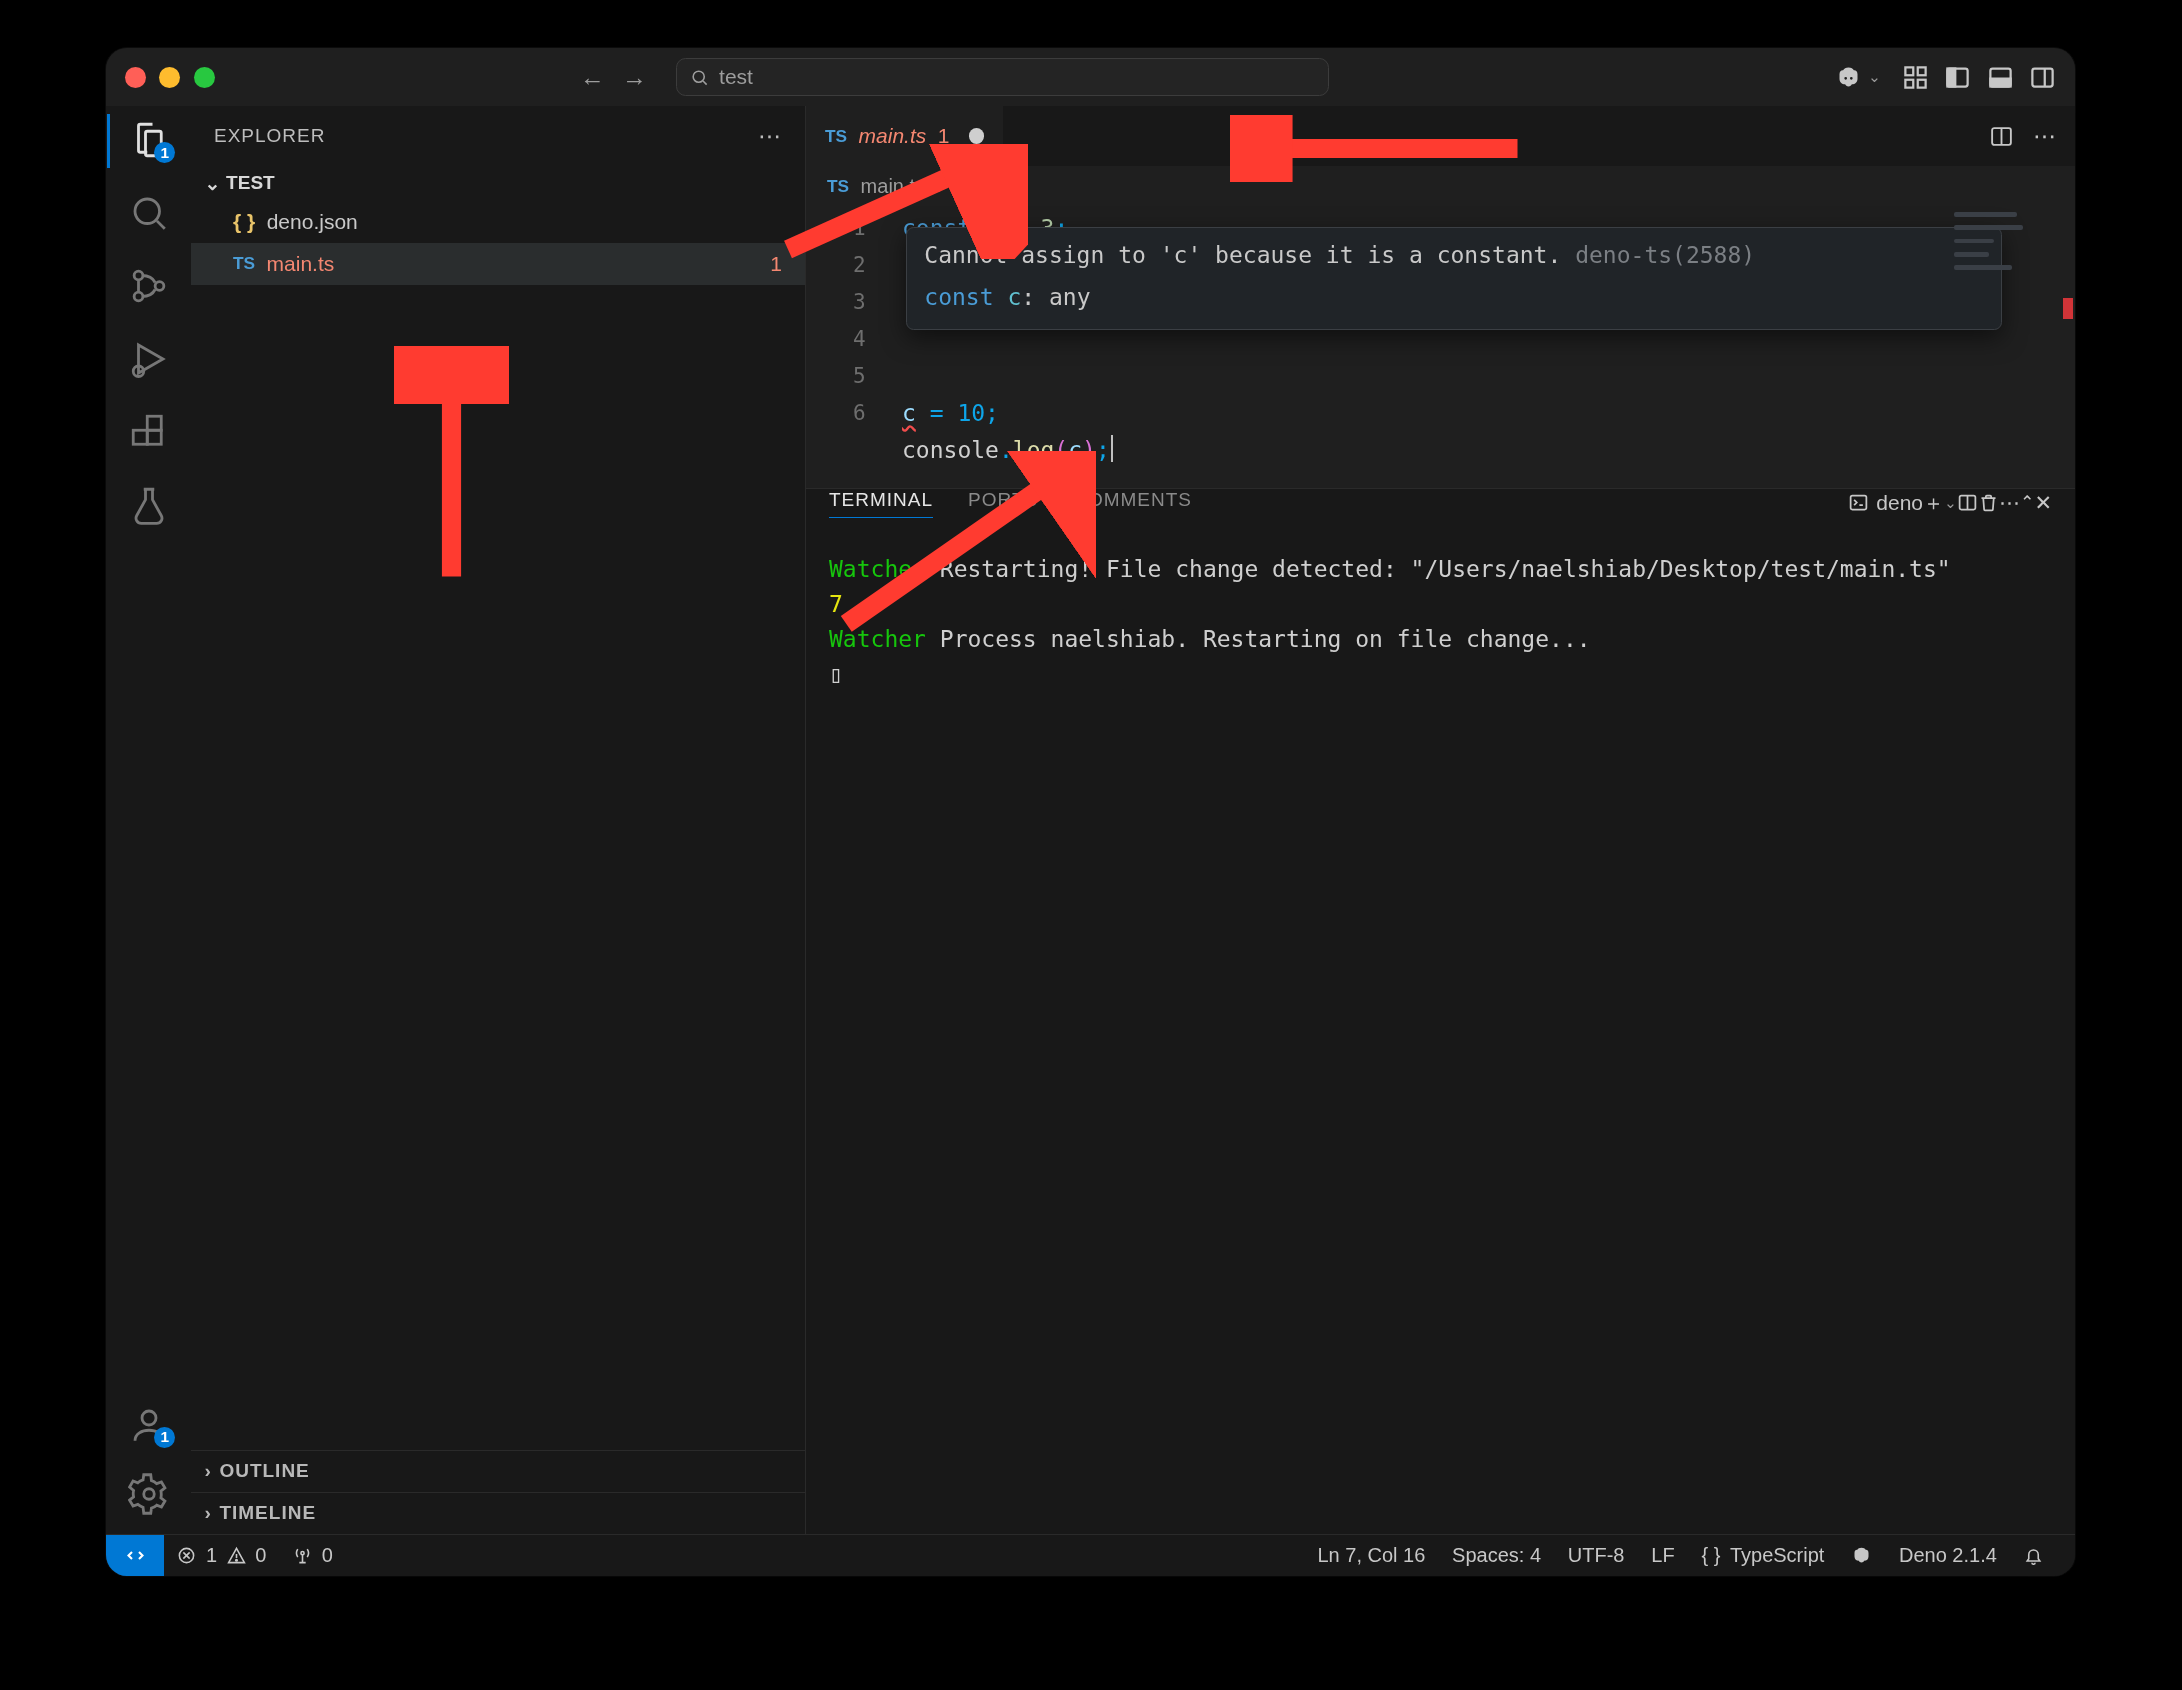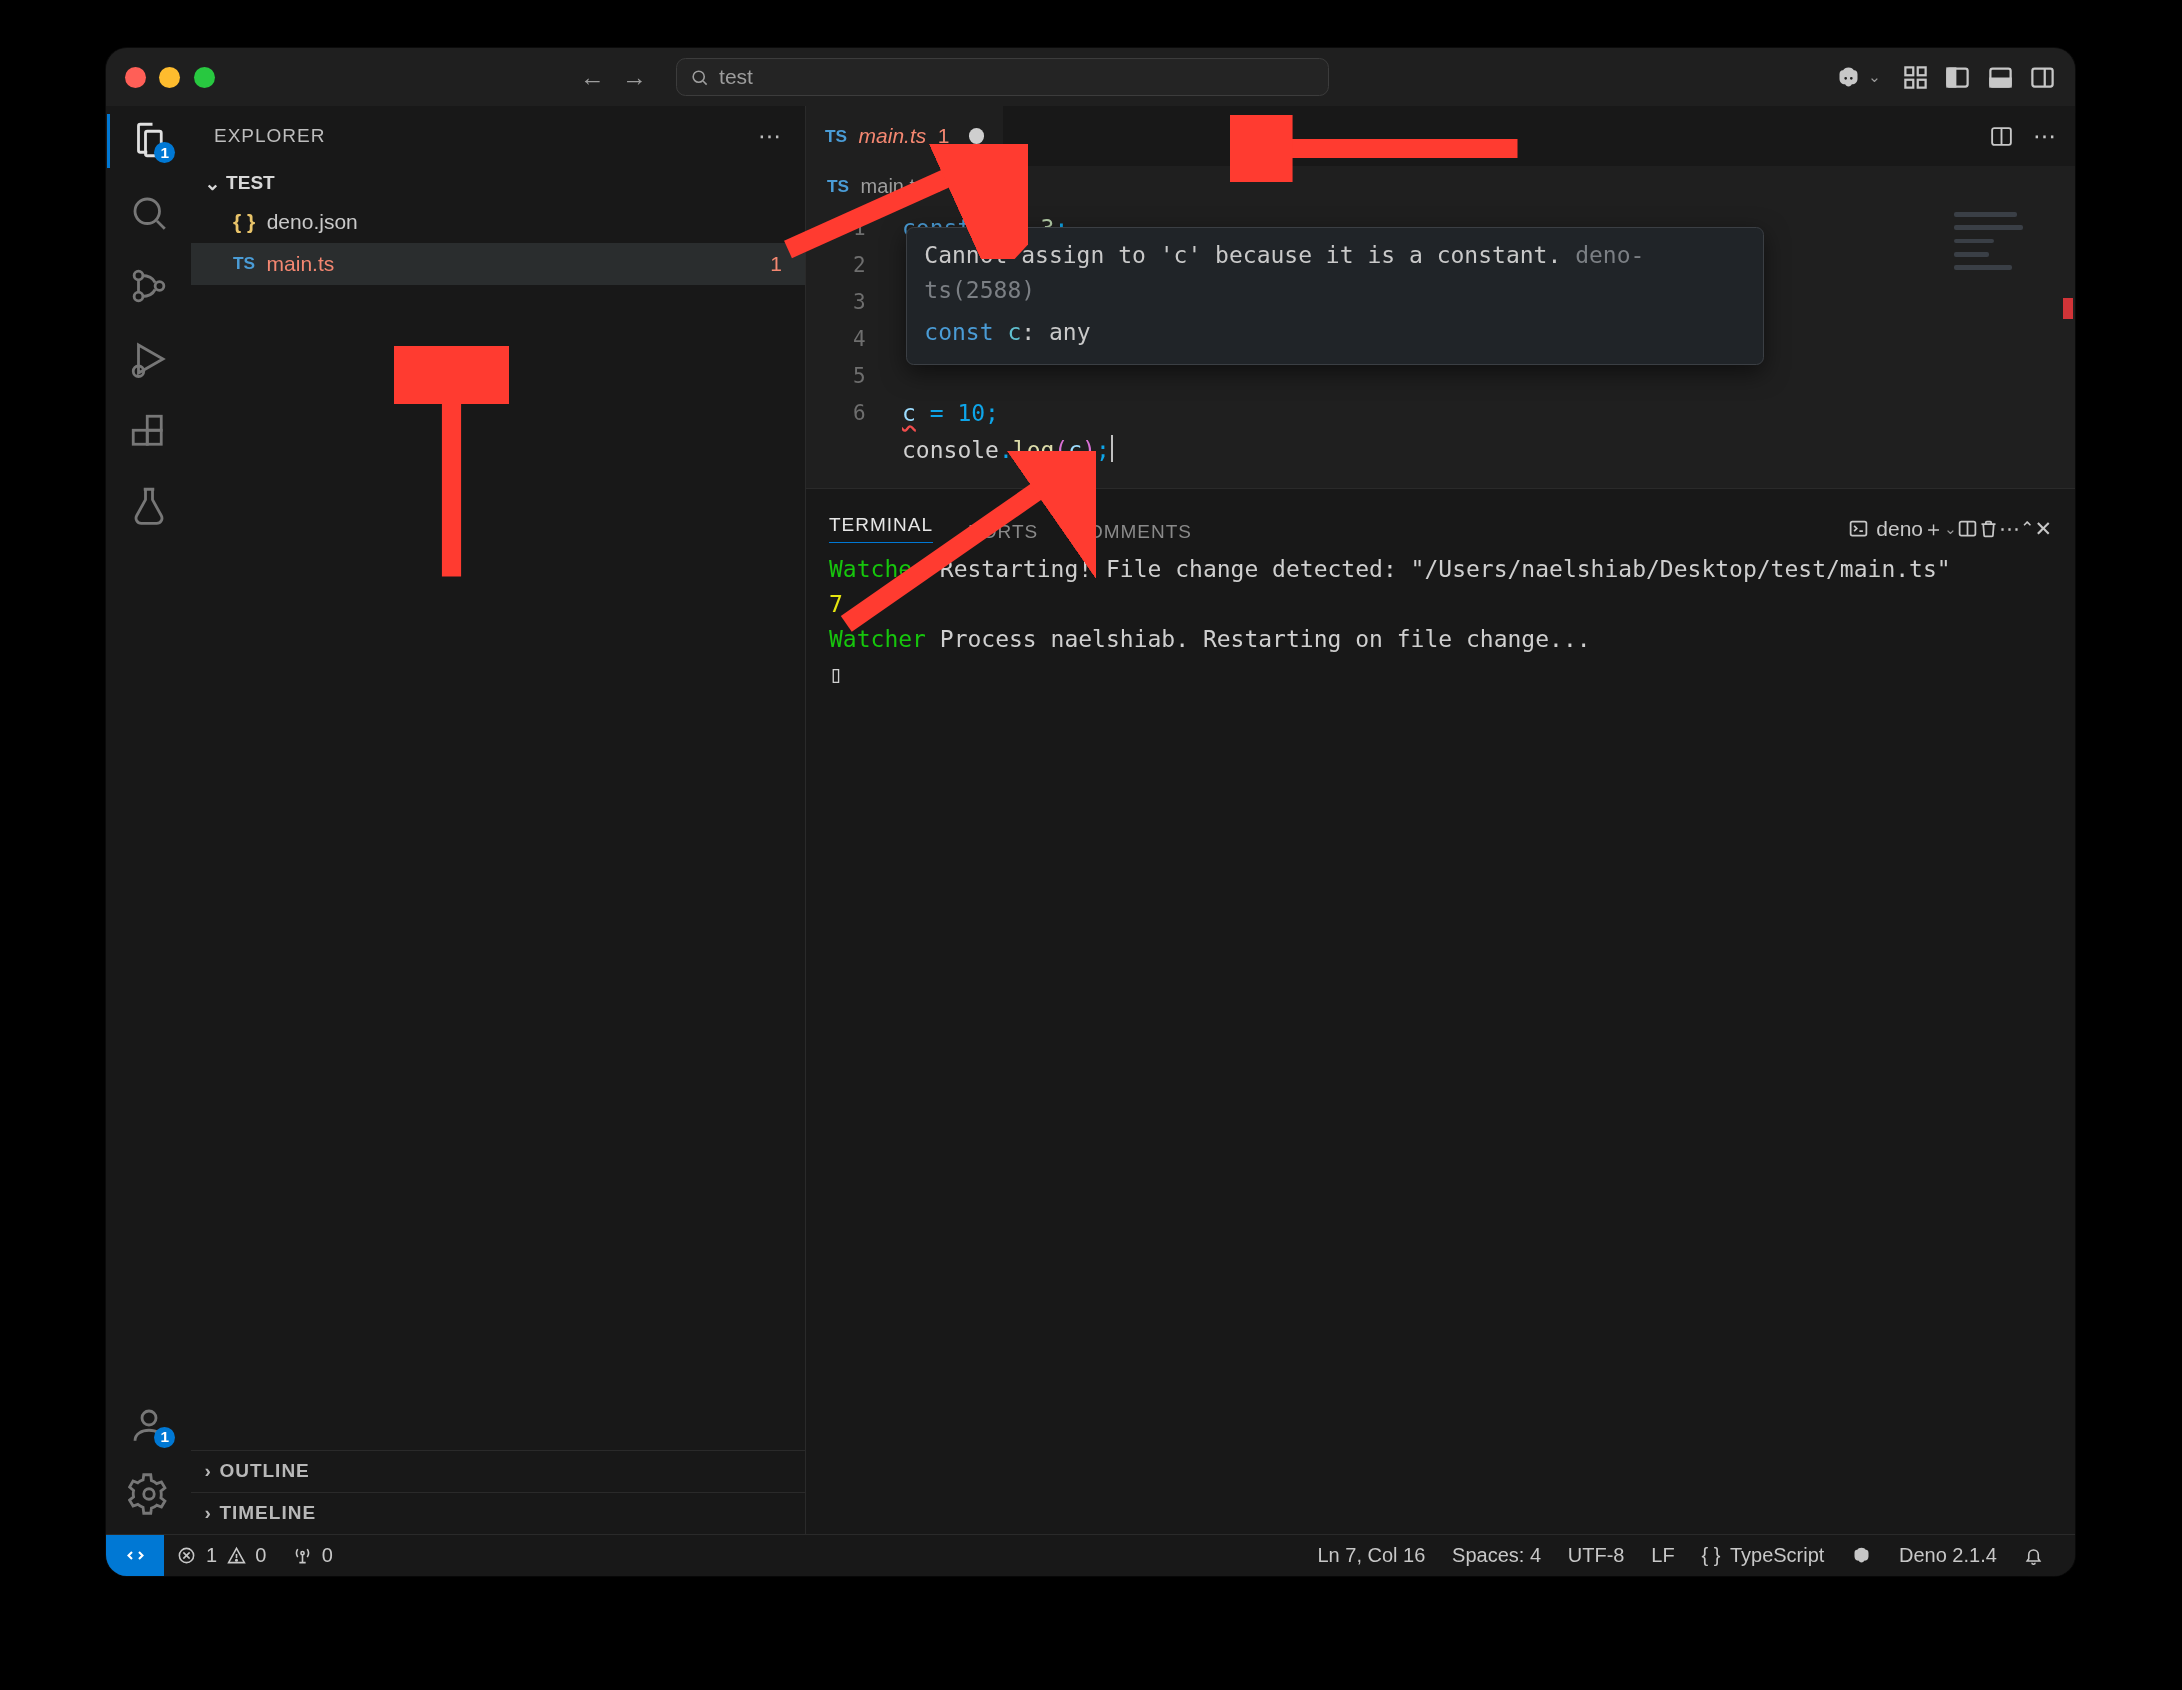--- a/index.html
+++ b/index.html
@@ -158,21 +158,21 @@
   .num { color:#b5cea8; }
   .fn { color:#d0d0d0; }
   .fncall { color:#dcdcaa; }
   .punct { color:#0ea5e9; }
   .paren { color:#da70d6; }
   .err-underline { text-decoration: underline wavy #f14c4c; text-underline-offset:3.8px; }
   .cursor-bar::after { content:""; display:inline-block; width:1.9px; height:27px; background:#c0c0c0; vertical-align:-3.8px; margin-left:1px; }
 
   .hover-card {
     position:absolute; left:100px; top:21px;
-    width: 858px;
+    width: 1096px;
     background:#202428; border:1px solid #3b3f44; border-radius:7.7px;
     padding: 9.6px 17.3px 13.4px 17.3px;
     color:#c9c9c9; font-size:23px; line-height:35px;
     box-shadow: 0 7.7px 23px rgba(0,0,0,0.5);
     font-family: "SF Mono", Menlo, Consolas, monospace;
   }
   .hover-card .msg .src { color:#7b7f84; }
   .hover-card .decl .kw { color:#4a9cd6; }
   .hover-card .decl .nm { color:#60c0d0; }
   .hover-card .actions { margin-top:9.6px; display:flex; gap:33px; }
@@ -183,21 +183,21 @@
   }
   .minimap .mm-line { height:4.8px; margin-bottom:8.6px; background:#3a3f46; border-radius:1.9px; }
   .minimap .mm-err { position:absolute; right:-3.8px; top:86px; width:9.6px; height:21px; background:#d13438; }
 
   
   .panel {
     flex:1; display:flex; flex-direction:column; min-height:0;
     border-top:1px solid #2a2a2a; background:#181818;
   }
   .panel-tabs {
-    height:54px; display:flex; align-items:flex-end; gap:35px;
+    height:54px; display:flex; align-items:flex-start; gap:35px;
     padding:0 23px; color:#8a8a8a; font-size:19px; letter-spacing:1px;
   }
   .panel-tabs .ptab.active { color:#e6e6e6; border-bottom:1.9px solid #0078d4; padding-bottom:5.8px; }
   .panel-tabs .right { margin-left:auto; display:flex; align-items:center; color:#c7c7c7; font-size:21px; letter-spacing:0;}
   .panel-term-name { display:flex; align-items:center; gap:7.7px; }
   .terminal-body {
     flex:1; padding: 9.6px 23px;
     font-family: "SF Mono", Menlo, Consolas, monospace;
     font-size:23px; line-height:35px; color:#cfcfcf;
     white-space: pre-wrap;

